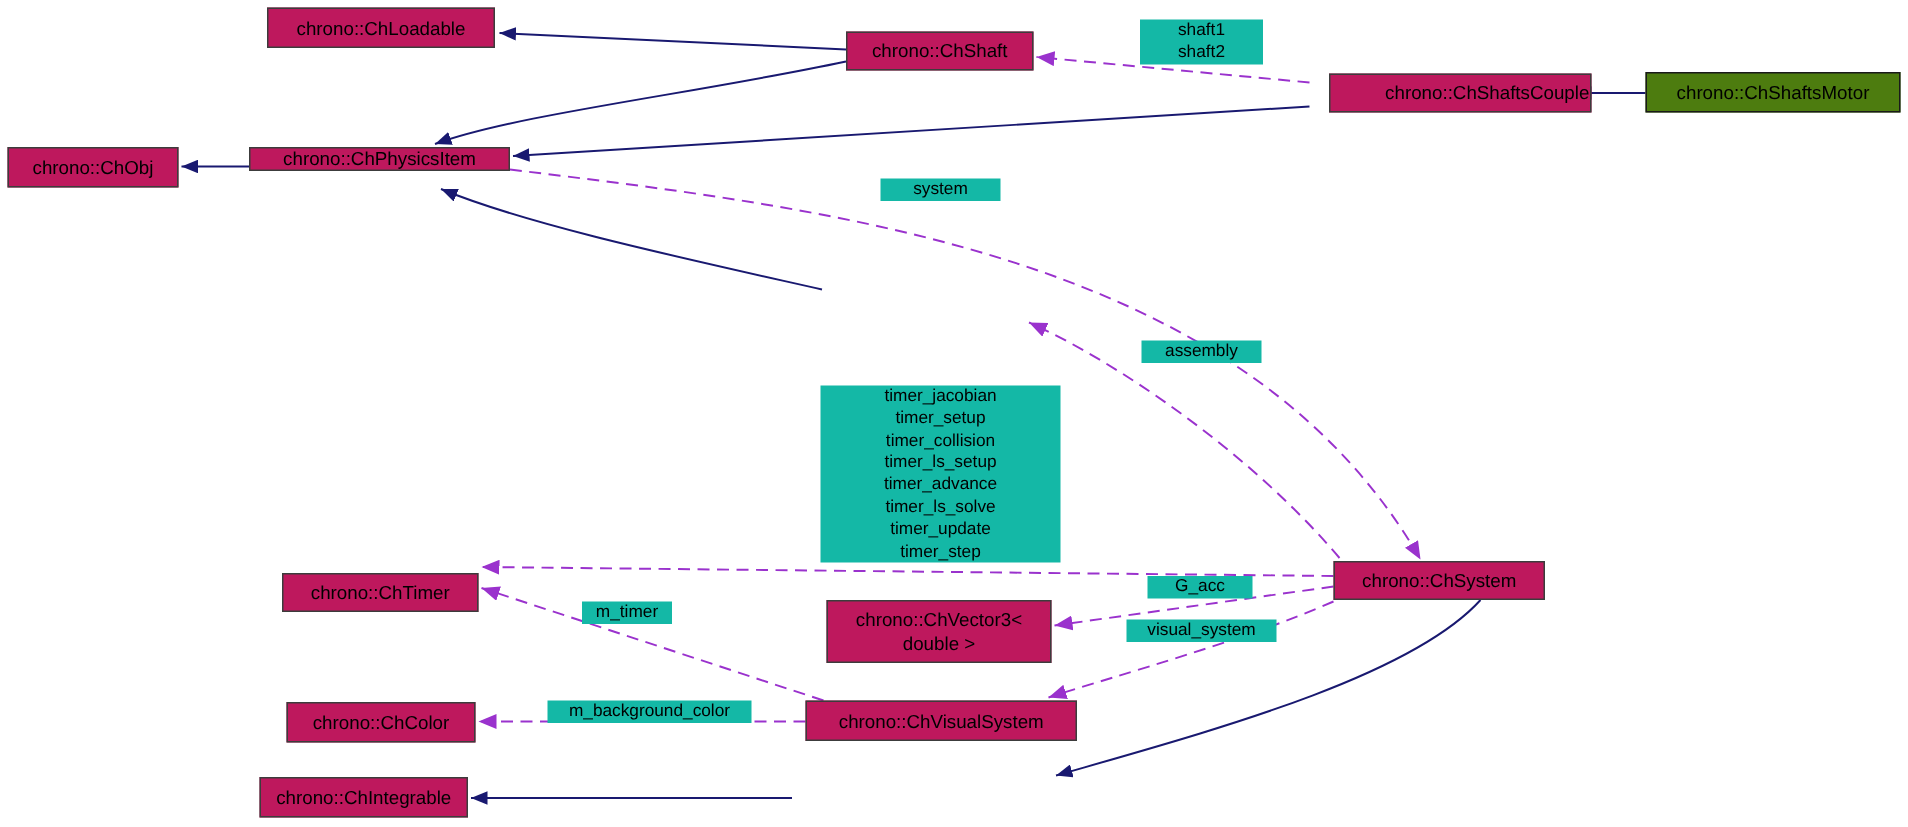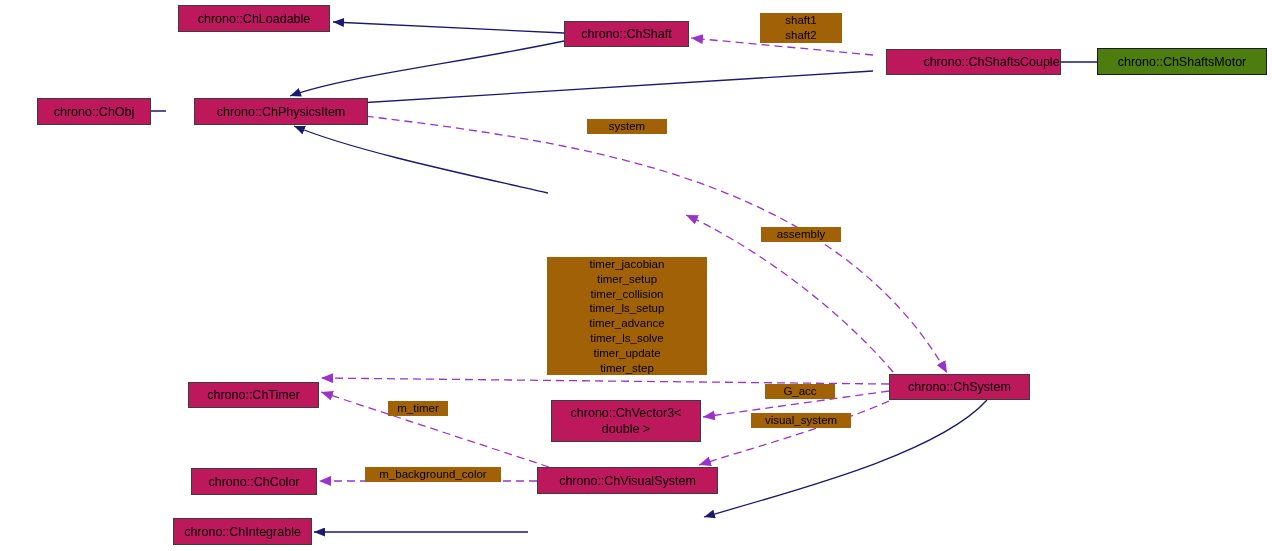--- a/index.html
+++ b/index.html
@@ -39,21 +39,21 @@
     background: #4d7c0f;
     border-color: #1a1a1a;
   }
   .edge-label {
     position: absolute;
     color: #000000;
     font-size: 11.5px;
     line-height: 14.8px;
     text-align: center;
     white-space: pre-line;
-    background: #a16207;
+    background: #14b8a6;
   }
 </style>
 </head>
 <body>
 
 <div id="canvas">
 
   <svg id="edges" viewBox="0 0 1272 551">
     <defs>
       <marker id="arrow-navy" markerWidth="12" markerHeight="9" refX="11" refY="4.5" orient="auto" markerUnits="userSpaceOnUse">
@@ -77,22 +77,22 @@
     <path d="M340,113 C560,140 830,170 947,373" fill="none" stroke="#9a32cd" stroke-width="1.3" stroke-dasharray="8 5" marker-end="url(#arrow-purple)"></path>
     <path d="M893,372 C832,300 742,240 686,215" fill="none" stroke="#9a32cd" stroke-width="1.3" stroke-dasharray="8 5" marker-end="url(#arrow-purple)"></path>
     <path d="M889,384 L321,378" fill="none" stroke="#9a32cd" stroke-width="1.3" stroke-dasharray="8 5" marker-end="url(#arrow-purple)"></path>
     <path d="M889,391 L703,417" fill="none" stroke="#9a32cd" stroke-width="1.3" stroke-dasharray="8 5" marker-end="url(#arrow-purple)"></path>
     <path d="M889,401 C830,427 745,450 699,465" fill="none" stroke="#9a32cd" stroke-width="1.3" stroke-dasharray="8 5" marker-end="url(#arrow-purple)"></path>
     <path d="M549,467 L321,392" fill="none" stroke="#9a32cd" stroke-width="1.3" stroke-dasharray="8 5" marker-end="url(#arrow-purple)"></path>
     <path d="M537,481 L319,481" fill="none" stroke="#9a32cd" stroke-width="1.3" stroke-dasharray="8 5" marker-end="url(#arrow-purple)"></path>
   </svg>
 
   <div class="node" style="left:178px; top:5px;   width:152px; height:27px;">chrono::ChLoadable</div>
-  <div class="node" style="left:5px;   top:98px;  width:114px; height:27px;margin-left:32px;">chrono::ChObj</div>
-  <div class="node" style="left:166px; top:98px;  width:174px; height:27px;margin-left:28px;">chrono::ChPhysicsItem</div>
+  <div class="node" style="left:5px;   top:98px;  width:114px; height:27px;">chrono::ChObj</div>
+  <div class="node" style="left:166px; top:98px;  width:174px; height:16px;">chrono::ChPhysicsItem</div>
   <div class="node" style="left:564px; top:21px;  width:125px; height:26px;">chrono::ChShaft</div>
   <div class="node" style="left:886px; top:49px;  width:175px; height:26px;padding-left:36px;">chrono::ChShaftsCouple</div>
   <div class="node highlight" style="left:1097px; top:48px; width:170px; height:27px;">chrono::ChShaftsMotor</div>
   <div class="node" style="left:188px; top:382px; width:131px; height:26px;">chrono::ChTimer</div>
   <div class="node" style="left:889px; top:374px; width:141px; height:26px;">chrono::ChSystem</div>
   <div class="node" style="left:551px; top:400px; width:150px; height:42px;">chrono::ChVector3&lt;
 double &gt;</div>
   <div class="node" style="left:537px; top:467px; width:181px; height:27px;">chrono::ChVisualSystem</div>
   <div class="node" style="left:191px; top:468px; width:126px; height:27px;">chrono::ChColor</div>
   <div class="node" style="left:173px; top:518px; width:139px; height:27px;">chrono::ChIntegrable</div>

